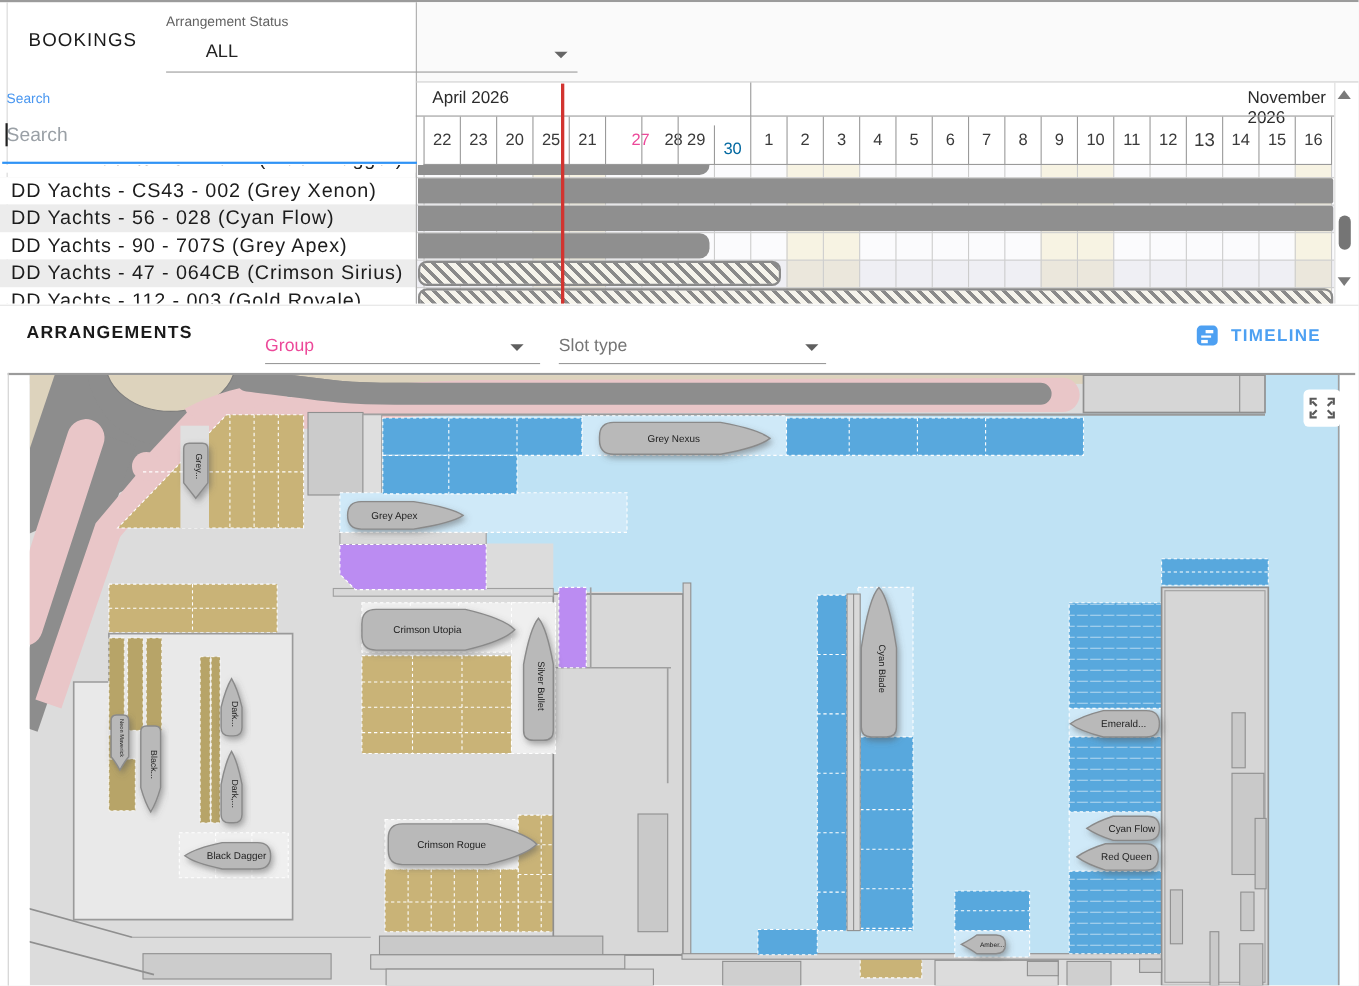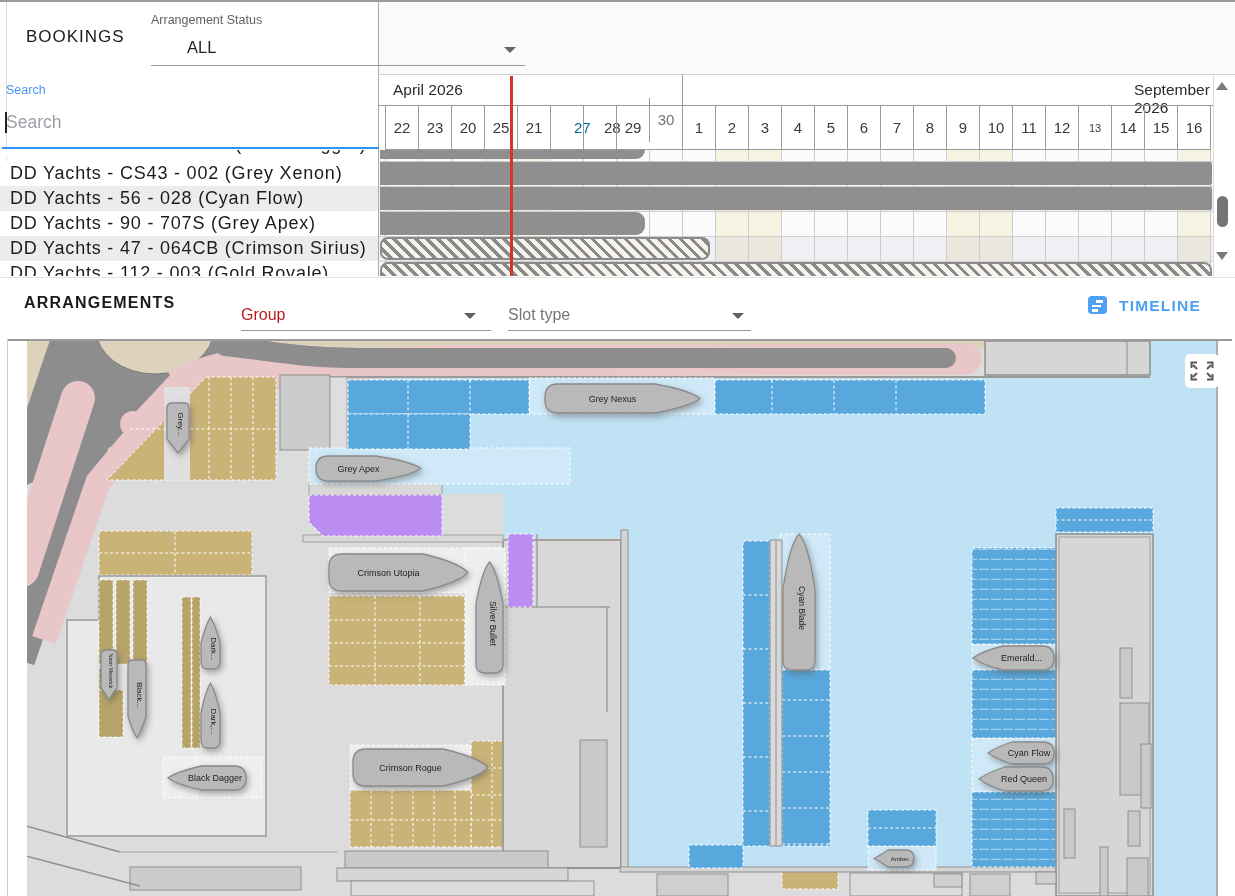--- a/index.html
+++ b/index.html
@@ -21,47 +21,47 @@
 <div class="abs" style="left:151px;top:38px;font-size:16.5px;color:#222;margin-left:36px;">ALL</div>
 <div class="abs" style="left:151px;top:65px;width:374px;height:1px;background:#9a9a9a;"></div>
 <div class="abs" style="left:504px;top:47px;width:0;height:0;border-left:6px solid transparent;border-right:6px solid transparent;border-top:6px solid #666;"></div>
 
 <div class="abs" style="left:6px;top:83px;font-size:12.5px;color:#4a97f0;">Search</div>
 <div class="abs" style="left:6px;top:112px;font-size:17.5px;color:#9aa0a6;">Search</div>
 <div class="abs" style="left:5px;top:112px;width:1.5px;height:21px;background:#222;"></div>
 <div class="abs" style="left:2px;top:147px;width:377px;height:2px;background:#2f93f6;"></div>
 
 <div class="abs" style="left:393px;top:81px;font-size:15.5px;color:#2b2b2b;">April 2026</div>
-<div class="abs" style="left:1134px;top:81px;font-size:15.5px;color:#2b2b2b;">September 2026</div>
+<div class="abs" style="left:1134px;top:81px;font-size:15.5px;color:#2b2b2b;">November 2026</div>
 <div class="abs" style="left:682px;top:75px;width:1px;height:31px;background:#9a9a9a;"></div>
 <div class="abs" style="left:378px;top:105px;width:835px;height:1px;background:#9a9a9a;"></div>
 
 <div id="datehead">
 <div class="abs" style="left:385px;top:106px;width:33px;height:44px;border-left:1px solid #9a9a9a;color:#3a3a3a;font-size:15px;line-height:44px;text-align:center;">22</div>
 <div class="abs" style="left:418px;top:106px;width:33px;height:44px;border-left:1px solid #9a9a9a;color:#3a3a3a;font-size:15px;line-height:44px;text-align:center;">23</div>
 <div class="abs" style="left:451px;top:106px;width:33px;height:44px;border-left:1px solid #9a9a9a;color:#3a3a3a;font-size:15px;line-height:44px;text-align:center;">20</div>
 <div class="abs" style="left:484px;top:106px;width:33px;height:44px;border-left:1px solid #9a9a9a;color:#3a3a3a;font-size:15px;line-height:44px;text-align:center;">25</div>
 <div class="abs" style="left:517px;top:106px;width:33px;height:44px;border-left:1px solid #9a9a9a;color:#3a3a3a;font-size:15px;line-height:44px;text-align:center;">21</div>
-<div class="abs" style="left:550px;top:106px;width:33px;height:44px;border-left:1px solid #9a9a9a;color:#0369a1;font-size:15px;line-height:44px;text-align:center;padding-left:23px;">27</div>
+<div class="abs" style="left:550px;top:106px;width:33px;height:44px;border-left:1px solid #9a9a9a;color:#ec4899;font-size:15px;line-height:44px;text-align:center;padding-left:23px;">27</div>
 <div class="abs" style="left:583px;top:106px;width:33px;height:44px;border-left:1px solid #9a9a9a;color:#3a3a3a;font-size:15px;line-height:44px;text-align:center;padding-left:20px;">28</div>
 <div class="abs" style="left:616px;top:106px;width:33px;height:44px;border-left:1px solid #9a9a9a;color:#3a3a3a;font-size:15px;line-height:44px;text-align:center;">29</div>
-<div class="abs" style="left:649px;top:98px;width:33px;height:44px;border-left:1px solid #9a9a9a;color:#737373;font-size:15px;line-height:44px;text-align:center;">30</div>
+<div class="abs" style="left:649px;top:114px;width:33px;height:44px;border-left:1px solid #9a9a9a;color:#0369a1;font-size:15px;line-height:44px;text-align:center;">30</div>
 <div class="abs" style="left:682px;top:106px;width:33px;height:44px;border-left:1px solid #9a9a9a;color:#3a3a3a;font-size:15px;line-height:44px;text-align:center;">1</div>
 <div class="abs" style="left:715px;top:106px;width:33px;height:44px;border-left:1px solid #9a9a9a;color:#3a3a3a;font-size:15px;line-height:44px;text-align:center;">2</div>
 <div class="abs" style="left:748px;top:106px;width:33px;height:44px;border-left:1px solid #9a9a9a;color:#3a3a3a;font-size:15px;line-height:44px;text-align:center;">3</div>
 <div class="abs" style="left:781px;top:106px;width:33px;height:44px;border-left:1px solid #9a9a9a;color:#3a3a3a;font-size:15px;line-height:44px;text-align:center;">4</div>
 <div class="abs" style="left:814px;top:106px;width:33px;height:44px;border-left:1px solid #9a9a9a;color:#3a3a3a;font-size:15px;line-height:44px;text-align:center;">5</div>
 <div class="abs" style="left:847px;top:106px;width:33px;height:44px;border-left:1px solid #9a9a9a;color:#3a3a3a;font-size:15px;line-height:44px;text-align:center;">6</div>
 <div class="abs" style="left:880px;top:106px;width:33px;height:44px;border-left:1px solid #9a9a9a;color:#3a3a3a;font-size:15px;line-height:44px;text-align:center;">7</div>
 <div class="abs" style="left:913px;top:106px;width:33px;height:44px;border-left:1px solid #9a9a9a;color:#3a3a3a;font-size:15px;line-height:44px;text-align:center;">8</div>
 <div class="abs" style="left:946px;top:106px;width:33px;height:44px;border-left:1px solid #9a9a9a;color:#3a3a3a;font-size:15px;line-height:44px;text-align:center;">9</div>
 <div class="abs" style="left:979px;top:106px;width:33px;height:44px;border-left:1px solid #9a9a9a;color:#3a3a3a;font-size:15px;line-height:44px;text-align:center;">10</div>
 <div class="abs" style="left:1012px;top:106px;width:33px;height:44px;border-left:1px solid #9a9a9a;color:#3a3a3a;font-size:15px;line-height:44px;text-align:center;">11</div>
 <div class="abs" style="left:1045px;top:106px;width:33px;height:44px;border-left:1px solid #9a9a9a;color:#3a3a3a;font-size:15px;line-height:44px;text-align:center;">12</div>
-<div class="abs" style="left:1078px;top:106px;width:33px;height:44px;border-left:1px solid #9a9a9a;color:#3a3a3a;font-size:11px;line-height:44px;text-align:center;">13</div>
+<div class="abs" style="left:1078px;top:106px;width:33px;height:44px;border-left:1px solid #9a9a9a;color:#3a3a3a;font-size:17px;line-height:44px;text-align:center;">13</div>
 <div class="abs" style="left:1111px;top:106px;width:33px;height:44px;border-left:1px solid #9a9a9a;color:#3a3a3a;font-size:15px;line-height:44px;text-align:center;">14</div>
 <div class="abs" style="left:1144px;top:106px;width:33px;height:44px;border-left:1px solid #9a9a9a;color:#3a3a3a;font-size:15px;line-height:44px;text-align:center;">15</div>
 <div class="abs" style="left:1177px;top:106px;width:33px;height:44px;border-left:1px solid #9a9a9a;color:#3a3a3a;font-size:15px;line-height:44px;text-align:center;">16</div>
 <div class="abs" style="left:1210px;top:106px;width:1px;height:44px;background:#9a9a9a;"></div>
 <div class="abs" style="left:385px;top:149px;width:825px;height:1px;background:#9a9a9a;"></div>
 </div>
 
 <div id="rowsarea" class="abs" style="left:0;top:150px;width:1213px;height:126px;overflow:hidden;">
 <div class="abs" style="left:379px;top:0;width:834px;height:126px;background:#fbfbfd;"></div>
 <div class="abs" style="left:946px;top:0;width:33px;height:126px;background:#f7f3e3;"></div>
@@ -127,21 +127,21 @@
 
 <div class="abs" style="left:510px;top:76px;width:3px;height:200px;background:#d23430;"></div>
 
 <div class="abs" style="left:1213px;top:75px;width:1px;height:201px;background:#dcdcdc;"></div>
 <div class="abs" style="left:1216px;top:82px;width:0;height:0;border-left:6px solid transparent;border-right:6px solid transparent;border-bottom:8px solid #7a7a7a;"></div>
 <div class="abs" style="left:1216px;top:252px;width:0;height:0;border-left:6px solid transparent;border-right:6px solid transparent;border-top:8px solid #7a7a7a;"></div>
 <div class="abs" style="left:1217px;top:196px;width:11px;height:31px;border-radius:6px;background:#757575;"></div>
 <div class="abs" style="left:0;top:277px;width:1235px;height:1px;background:#e4e4e4;"></div>
 
 <div class="abs" style="left:24px;top:294px;font-size:16px;font-weight:bold;color:#1a1a1a;letter-spacing:1.2px;">ARRANGEMENTS</div>
-<div class="abs" style="left:241px;top:306px;font-size:16px;color:#b91c1c;">Group</div>
+<div class="abs" style="left:241px;top:306px;font-size:16px;color:#ec4899;">Group</div>
 <div class="abs" style="left:241px;top:330px;width:250px;height:1px;background:#9a9a9a;"></div>
 <div class="abs" style="left:464px;top:313px;width:0;height:0;border-left:6px solid transparent;border-right:6px solid transparent;border-top:6px solid #5f5f5f;"></div>
 <div class="abs" style="left:508px;top:306px;font-size:16px;color:#757575;">Slot type</div>
 <div class="abs" style="left:508px;top:330px;width:243px;height:1px;background:#9a9a9a;"></div>
 <div class="abs" style="left:732px;top:313px;width:0;height:0;border-left:6px solid transparent;border-right:6px solid transparent;border-top:6px solid #5f5f5f;"></div>
 
 <div class="abs" style="left:1088px;top:296px;width:19px;height:18px;border-radius:4px;background:#4da0f2;"></div>
 <div class="abs" style="left:1096px;top:300px;width:7px;height:2.5px;background:#fff;"></div>
 <div class="abs" style="left:1092px;top:304.5px;width:9px;height:2.5px;background:#fff;"></div>
 <div class="abs" style="left:1092px;top:309px;width:6px;height:2.5px;background:#fff;"></div>

